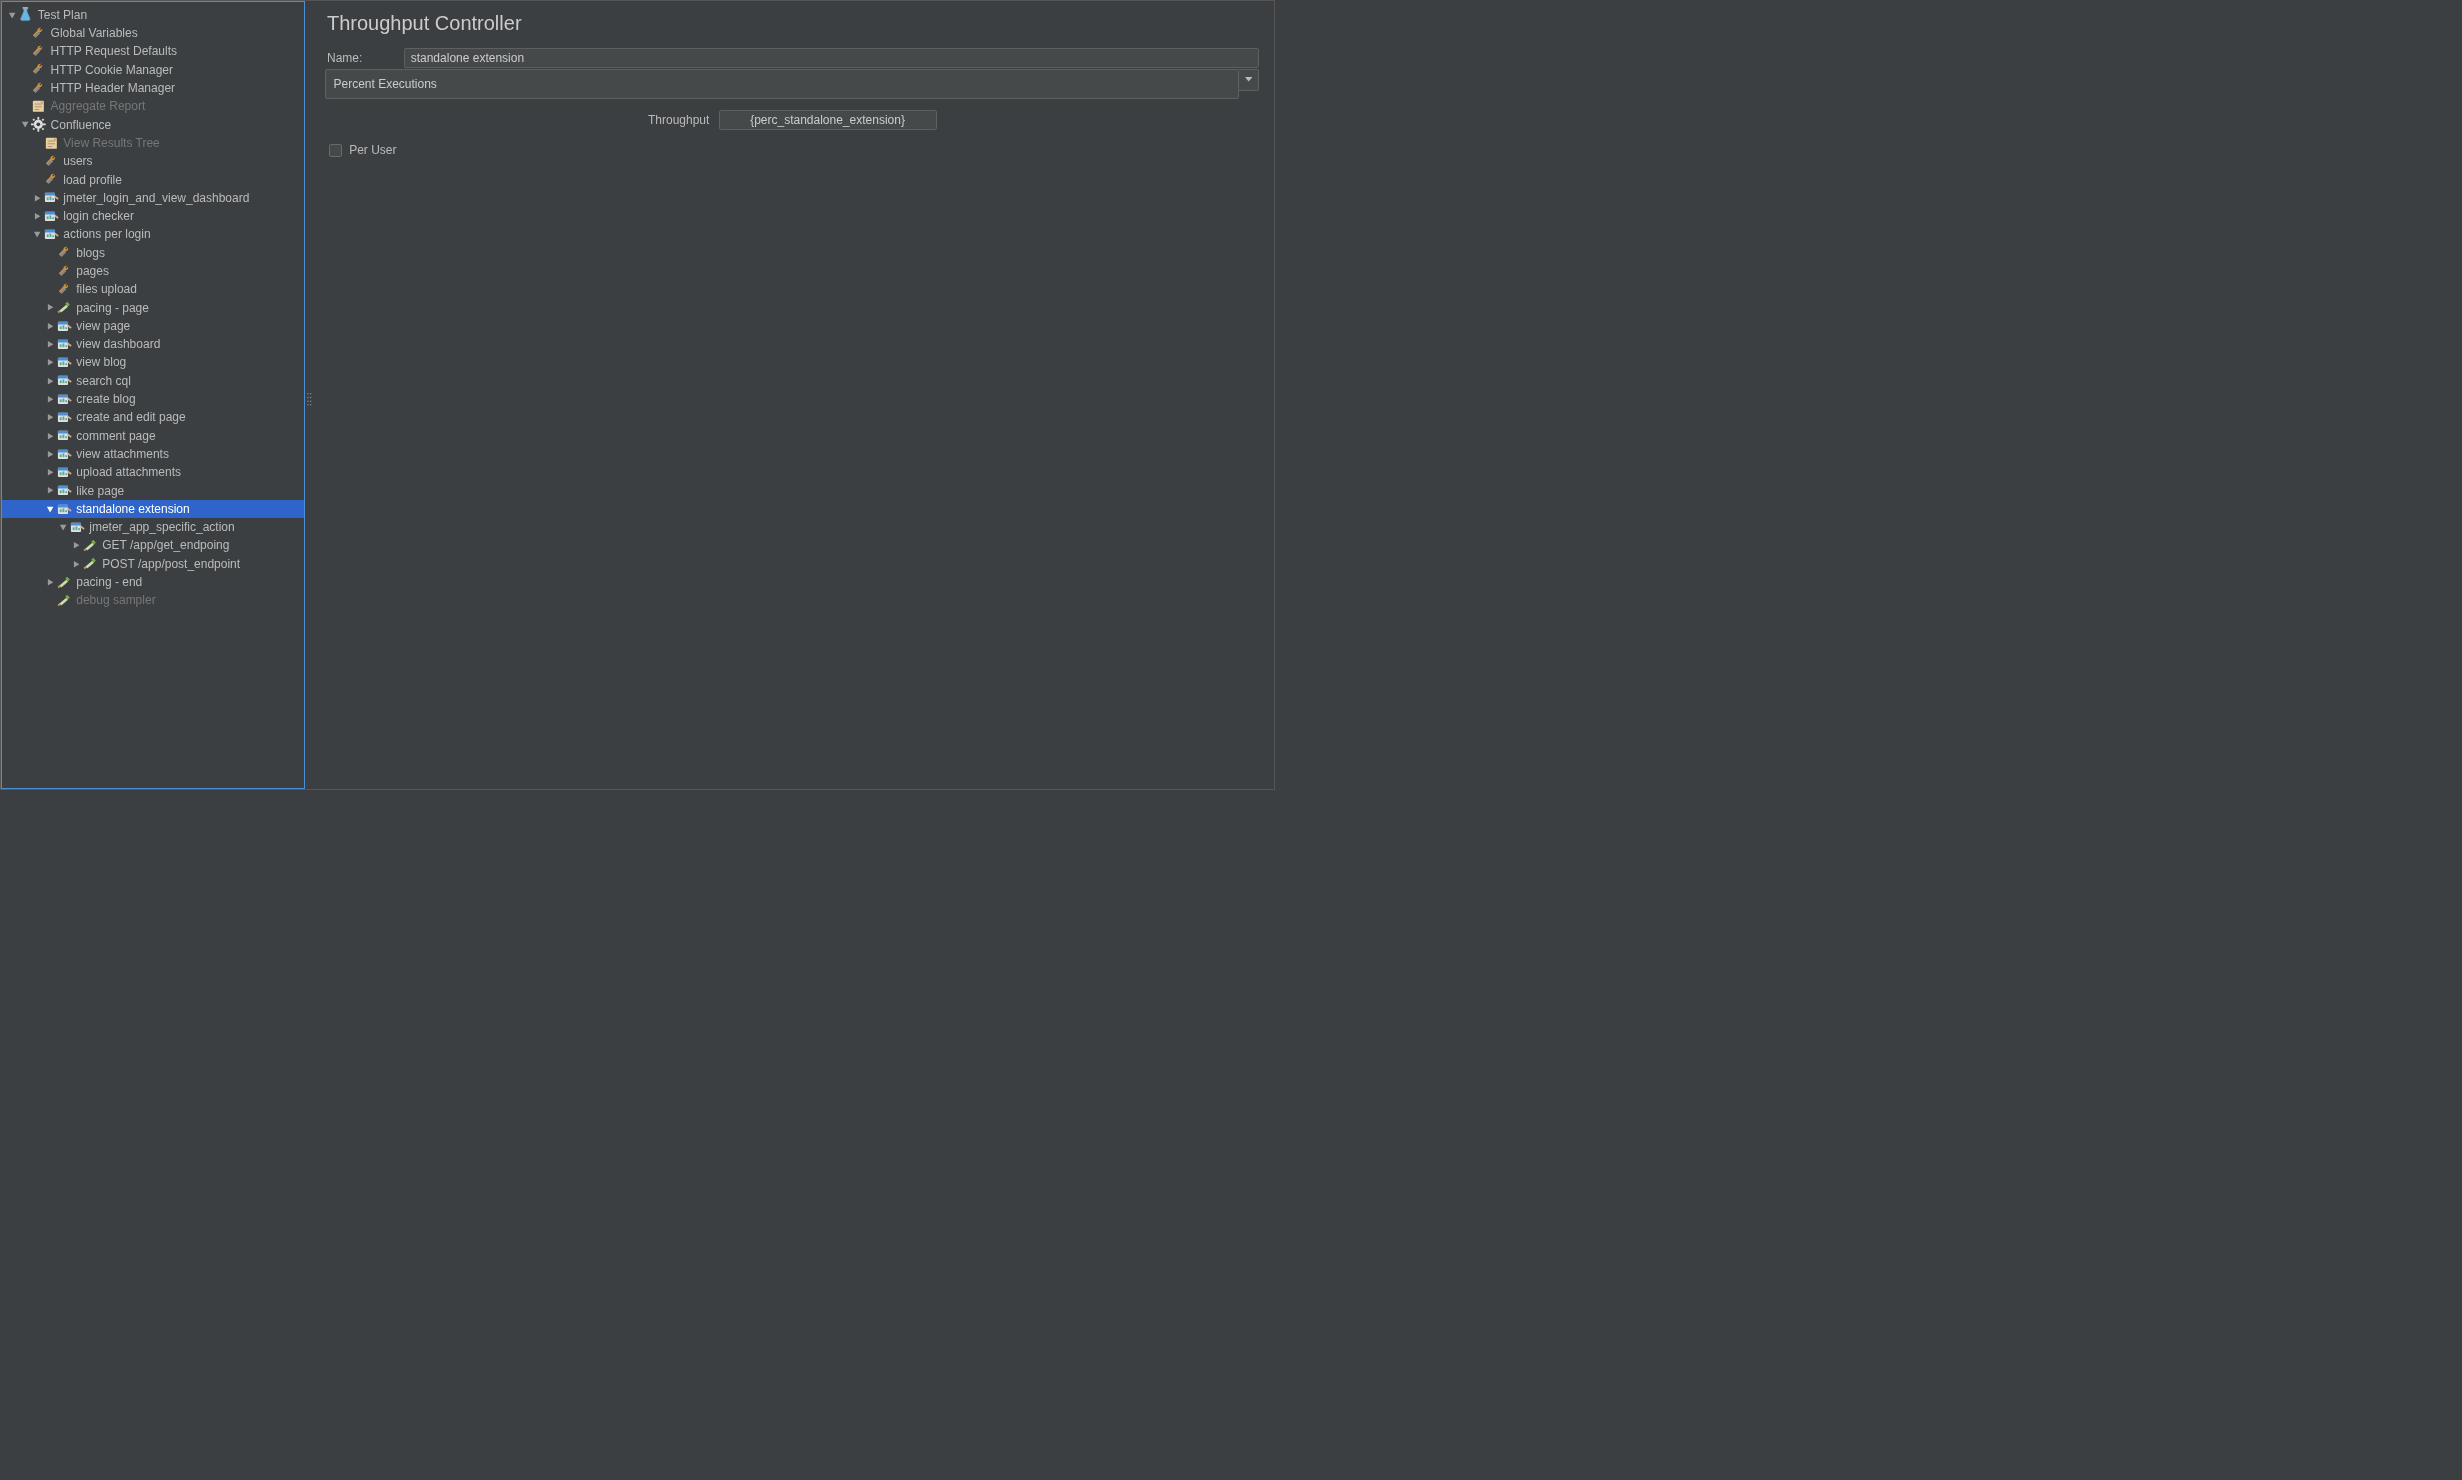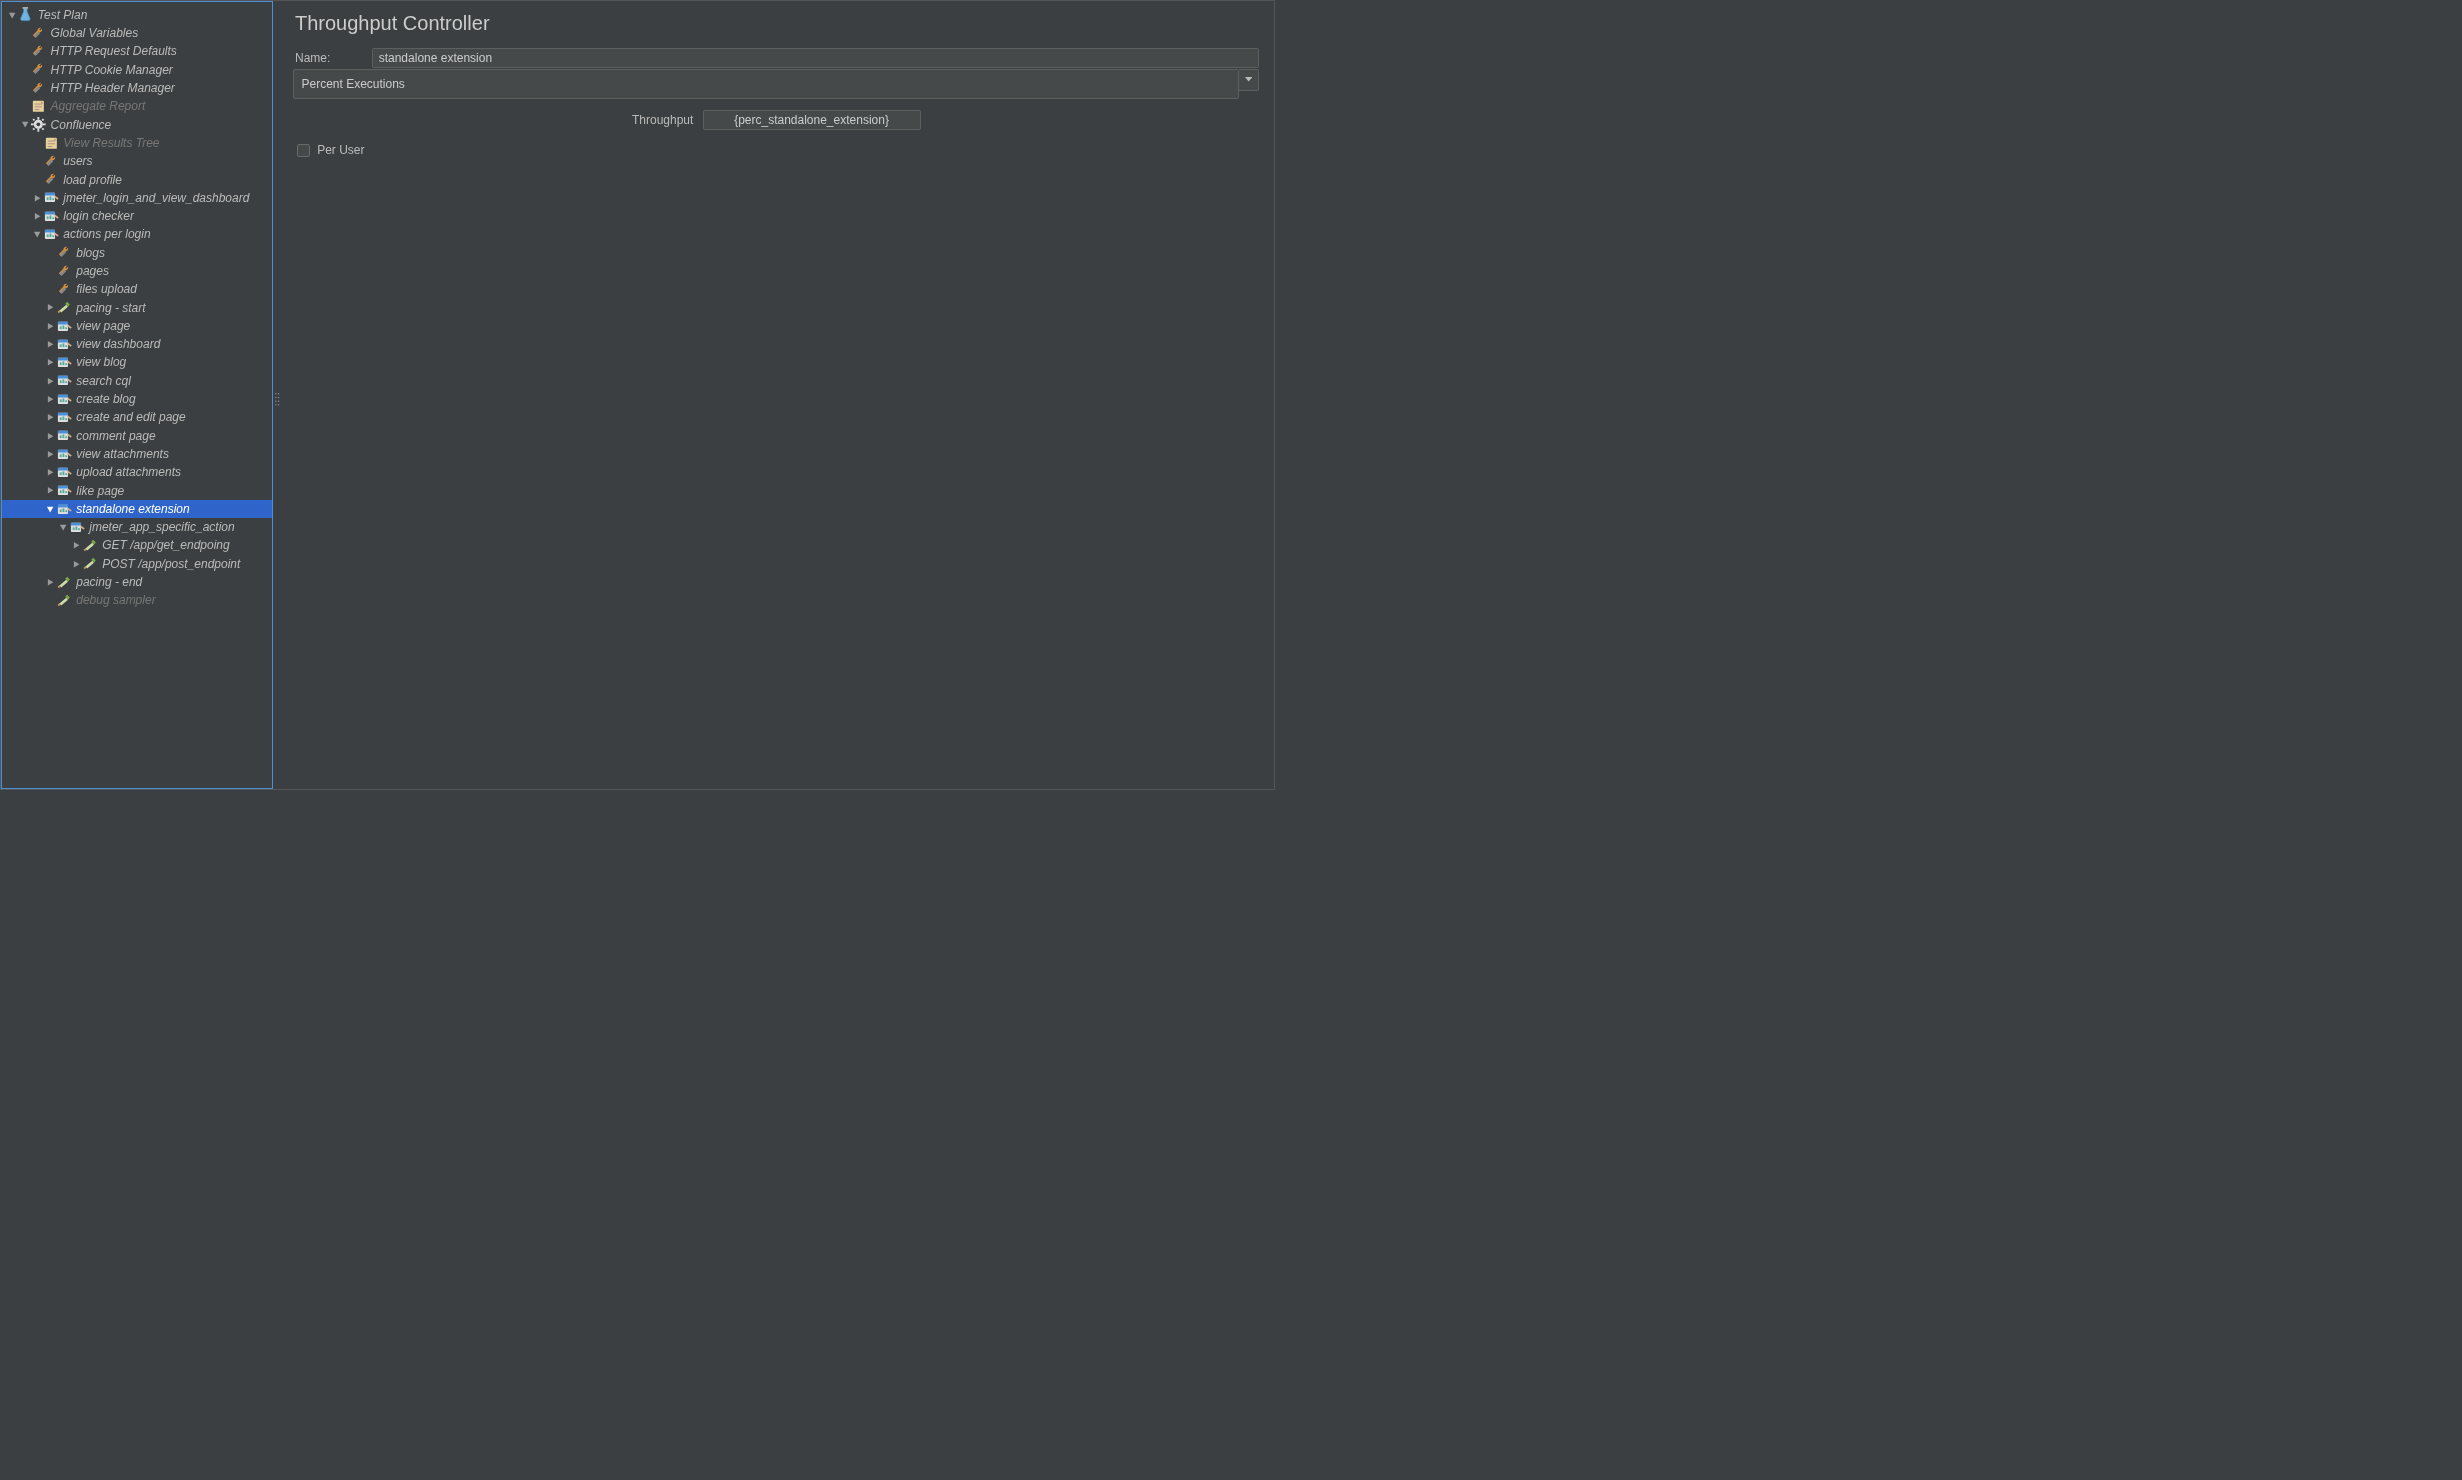--- a/index.html
+++ b/index.html
@@ -11,26 +11,25 @@
   width: 1275px;
   height: 790px;
   overflow: hidden;
 }
 .app {
   display: flex;
   height: 100%;
   border: 0.9px solid #555;
 }
 .tree-panel {
-  width: 272px;
+  width: 304px;
   background: #3c3f41;
   border: 0.9px solid #4a90d9;
   overflow: auto;
   padding-top: 3.7px;
-  font-style: italic;
 }
 .splitter {
   width: 9.2px;
   background: #3c3f41;
   position: relative;
   cursor: col-resize;
 }
 .splitter svg { position: absolute; top: 391px; left: 1.8px; }
 .main-panel {
   flex: 1;
@@ -324,21 +323,21 @@
             <polygon points="2,1 8,4.5 2,8" fill="#9a9a9a"></polygon>
           </svg>
         </span>
         <span class="ico">
           <svg width="14.7" height="14.7" viewBox="0 0 16 16">
             <rect x="2" y="8" width="10" height="3" rx="1" fill="#cda" transform="rotate(-40 7 9)"></rect>
             <path d="M11 2l3 3-2 2-3-3z" fill="#7a4"></path>
             <rect x="1" y="12" width="3" height="2" fill="#b96" transform="rotate(-40 2 13)"></rect>
           </svg>
         </span>
-        <span class="lbl">pacing - start</span>
+        <span class="lbl">pacing - page</span>
       </div>
       <div class="tree-row">
         <span class="spacer" style="width:44px"></span>
         <span class="toggle">
           <svg width="8.3" height="8.3" viewBox="0 0 9 9">
             <polygon points="2,1 8,4.5 2,8" fill="#9a9a9a"></polygon>
           </svg>
         </span>
         <span class="ico">
           <svg width="14.7" height="14.7" viewBox="0 0 16 16">

